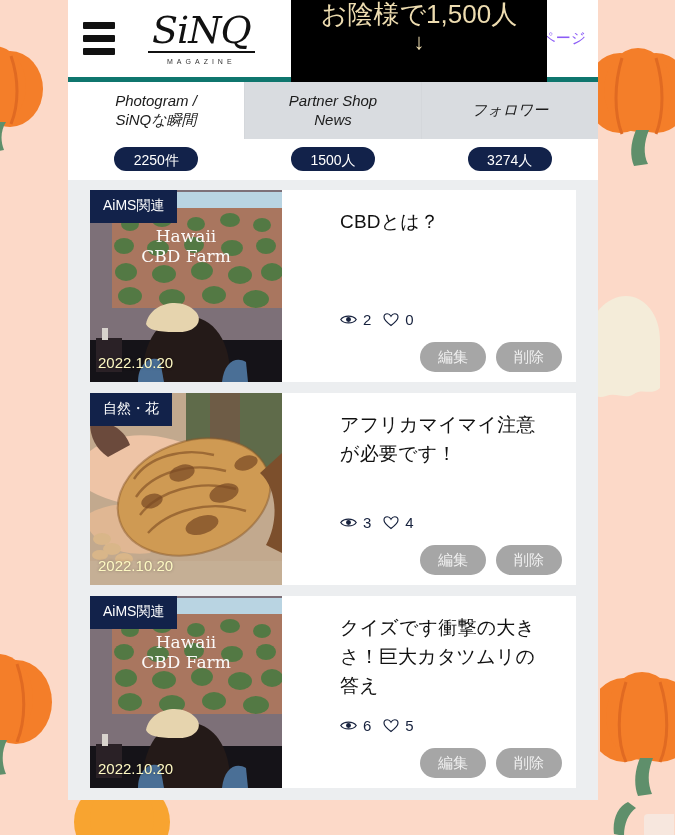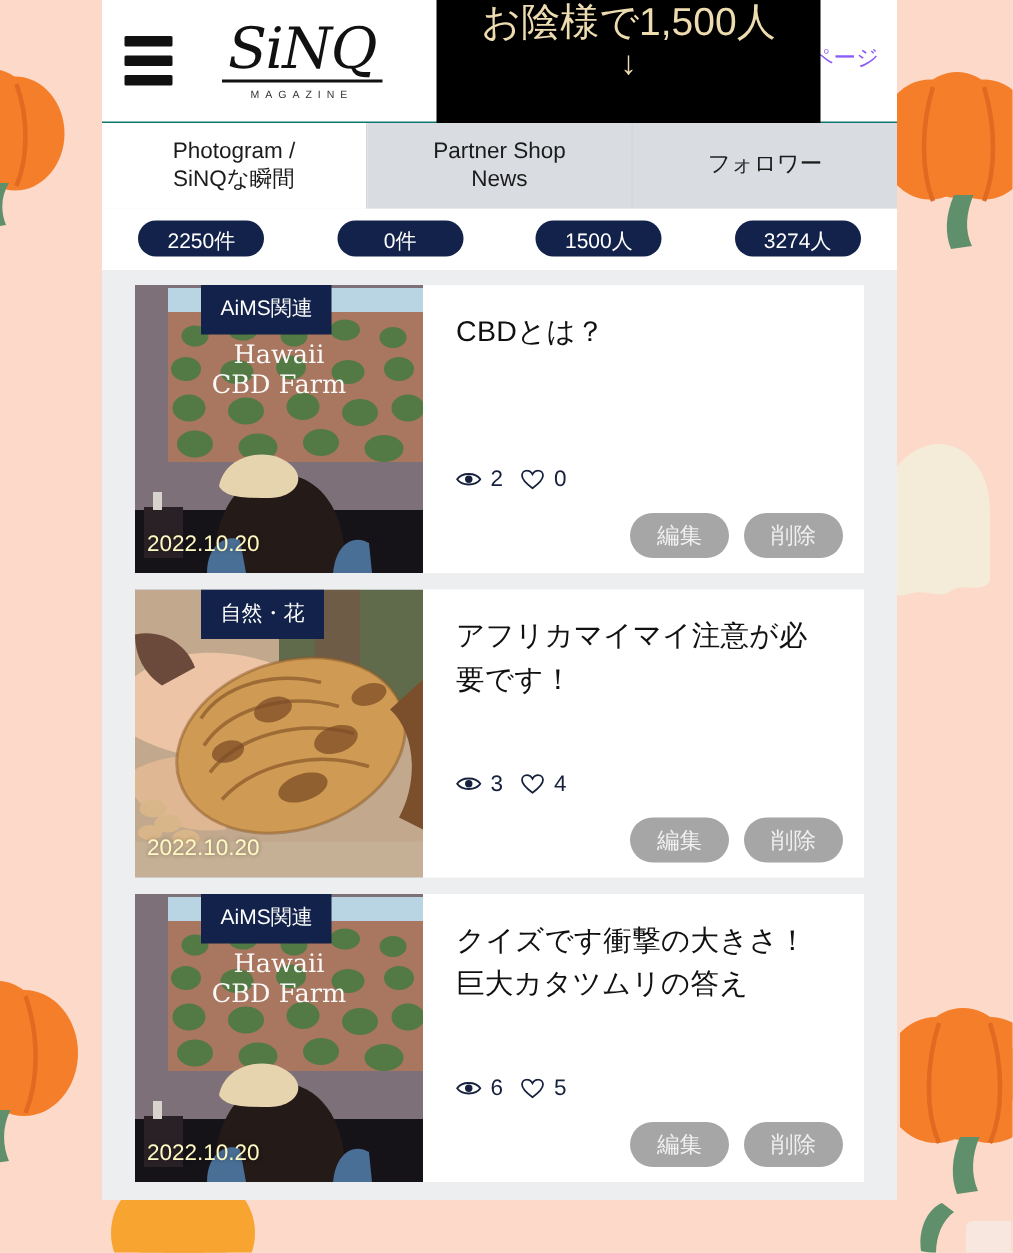--- a/index.html
+++ b/index.html
@@ -40,21 +40,21 @@
     overflow: hidden;
   }
 
   
   #site-header {
     position: relative;
     height: 82px;
     background: #ffffff;
     display: flex;
     align-items: center;
-    border-bottom: 1px solid #0f766e;
+    border-bottom: 5px solid #0f766e;
     box-sizing: border-box;
   }
   #hamburger-button {
     width: 62px;
     height: 82px;
     display: flex;
     flex-direction: column;
     align-items: center;
     justify-content: center;
     gap: 6px;
@@ -135,20 +135,21 @@
     line-height: 1;
     margin-top: 2px;
     color: #eddcb0;
   }
 
   
   #tab-bar {
     display: flex;
     background: #f4f5f7;
     height: 57px;
+    font-style: italic;
   }
   .tab {
     flex: 1 1 0;
     display: flex;
     align-items: center;
     justify-content: center;
     text-align: center;
     font-size: 15px;
     line-height: 1.22;
     color: #1b1b1b;
@@ -208,38 +209,38 @@
   .category-badge {
     position: absolute;
     left: 0;
     top: 0;
     background: #12224a;
     color: #ffffff;
     font-size: 14px;
     padding: 7px 13px 8px 13px;
     z-index: 3;
     white-space: nowrap;
-    margin-left: 44px;
   }
   .thumb-date {
     position: absolute;
     left: 8px;
     bottom: 11px;
     color: #fef9c3;
     font-size: 15px;
     letter-spacing: 0px;
     z-index: 3;
     text-shadow: 0 0 3px rgba(0,0,0,.35);
   }
   .post-body {
     flex: 1 1 auto;
     position: relative;
     padding: 18px 32px 10px 22px;
     display: flex;
     flex-direction: column;
+    margin-left: 36px;
   }
   .post-title {
     font-size: 19px;
     line-height: 1.52;
     color: #111111;
     letter-spacing: 0.2px;
   }
   .post-meta {
     position: absolute;
     left: 22px;
@@ -384,23 +385,20 @@
       </div>
     </div>
     <div class="tab">
       <div>フォロワー</div>
     </div>
   </div>
 
   <div id="stat-row">
     <div class="stat-cell">
       <div class="stat-pill">2250件</div>
-    </div>
-    <div class="stat-cell">
-      <div class="stat-pill">0件</div>
     </div>
     <div class="stat-cell">
       <div class="stat-pill">1500人</div>
     </div>
     <div class="stat-cell">
       <div class="stat-pill">3274人</div>
     </div>
   </div>
 
   <div id="post-list">

